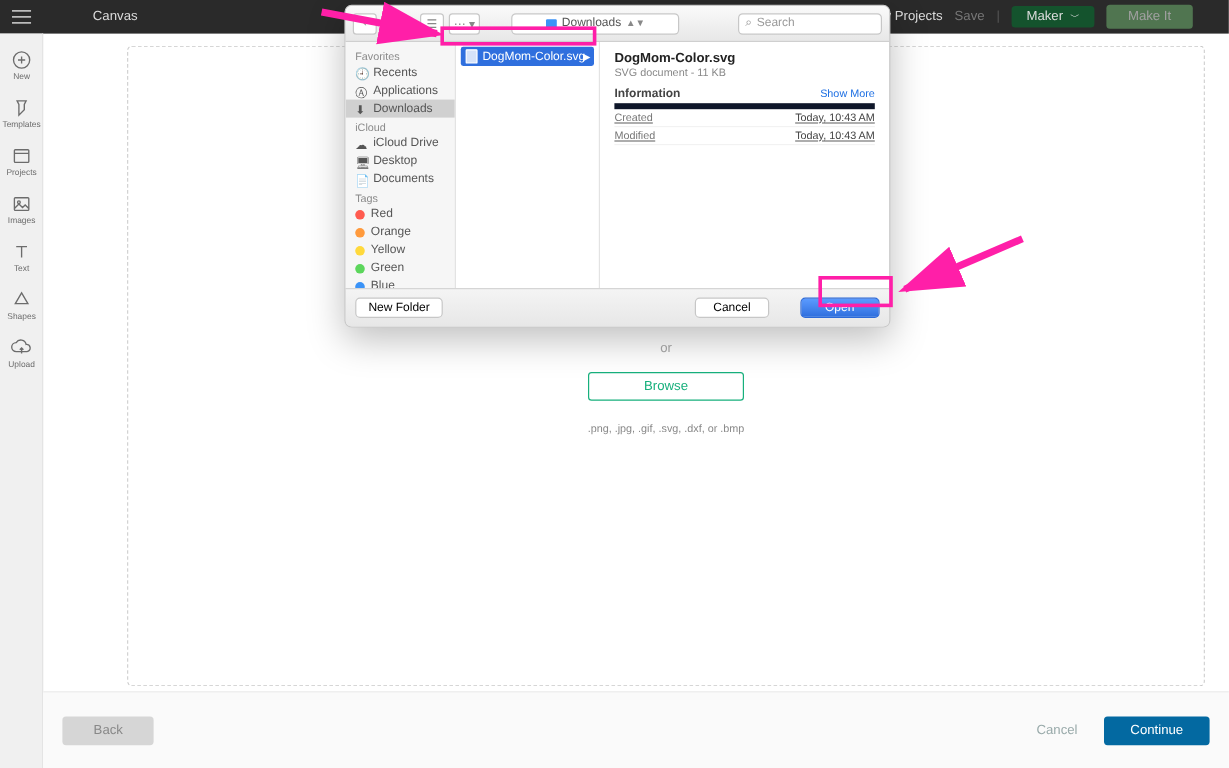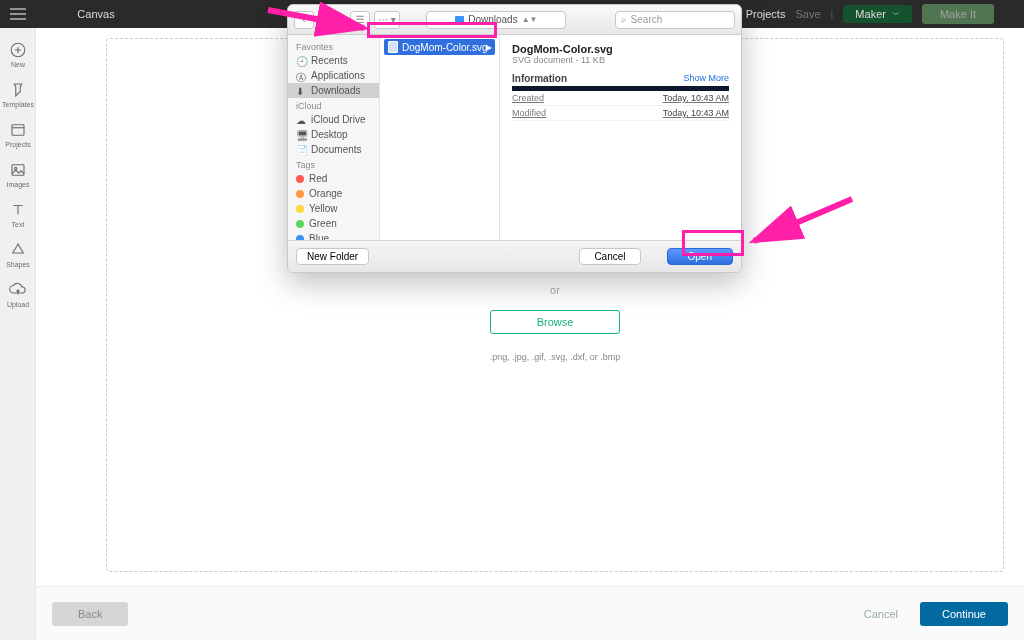--- a/index.html
+++ b/index.html
@@ -25,21 +25,21 @@
 
   
   .canvas-wrap { position:absolute; left:36px; right:0; top:28px; bottom:58px; padding:10px; }
   .drop-zone { position:absolute; left:70px; right:20px; top:10px; bottom:10px; border:1px dashed #c9c9c9; border-radius:4px; display:flex; flex-direction:column; align-items:center; justify-content:center; color:#999; }
   .drop-title { font-size:18px; color:#b8b8b8;}
   .drop-or { margin:14px 0; font-size:11px; color:#aaa;}
   .browse-btn { border:1px solid #17b07c; color:#17b07c; background:#fff; padding:5px 46px; border-radius:3px; font-size:11px;}
   .formats { margin-top:18px; font-size:9px; color:#888;}
 
   
-  .bottombar { position:absolute; left:36px; right:0; bottom:0; height:54px; border-top:1px solid #ececec; background:#fafafa; display:flex; align-items:center; justify-content:space-between; padding:0 16px; }
+  .bottombar { position:absolute; left:36px; right:0; bottom:0; height:64px; border-top:1px solid #ececec; background:#fafafa; display:flex; align-items:center; justify-content:space-between; padding:0 16px; }
   .btn-back { background:#d6d6d6; color:#888; padding:6px 26px; border-radius:3px; font-size:11px;}
   .bottom-right { display:flex; gap:12px;}
   .btn-cancel { color:#9aa; font-size:11px; padding:6px 10px;}
   .btn-continue { background:#0369a1; color:#fff; padding:6px 22px; border-radius:3px; font-size:11px;}
 
   
   .finder { position:absolute; left:287px; top:4px; width:455px; background:#f0f0f0; border:1px solid #c9c9c9; border-radius:6px; box-shadow:0 10px 30px rgba(0,0,0,.25); overflow:hidden; font-size:11px; color:#333; }
   .finder-tb { height:30px; background:linear-gradient(#fafafa,#e7e7e7); border-bottom:1px solid #cfcfcf; display:flex; align-items:center; padding:0 6px; gap:4px;}
   .nav-btn, .view-btn { width:20px; height:18px; border:1px solid #c7c7c7; border-radius:3px; background:#fff; display:flex; align-items:center; justify-content:center; font-size:10px; color:#888;}
   .loc-select { flex:0 0 140px; margin:0 auto; display:flex; align-items:center; justify-content:center; gap:4px; border:1px solid #c7c7c7; border-radius:4px; height:18px; background:#fff; font-size:10px; color:#555;}

